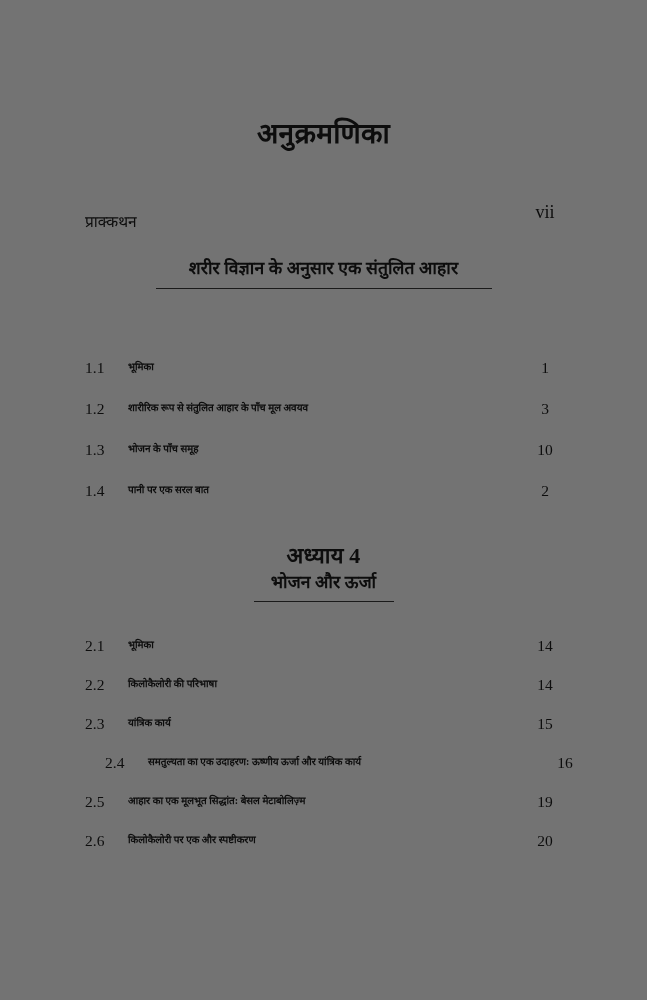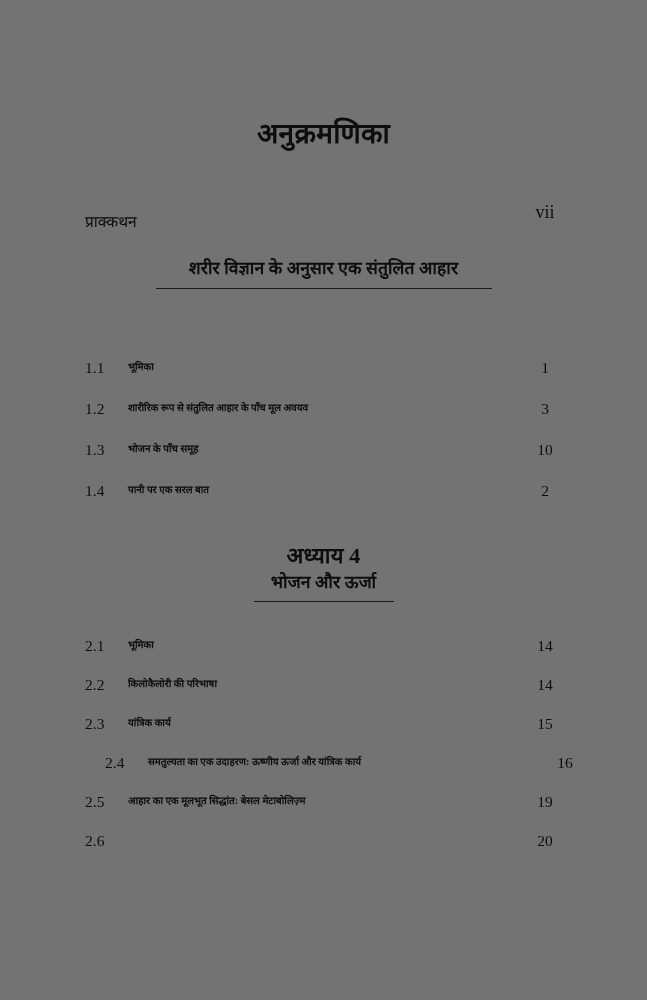--- a/index.html
+++ b/index.html
@@ -186,16 +186,17 @@
   </div>
 
   <div class="toc-entry" style="top:793px;">
     <span class="toc-num">2.5</span>
     <span class="toc-text">आहार का एक मूलभूत सिद्धांत: बेसल मेटाबोलिज़्म</span>
     <span class="toc-page">19</span>
   </div>
 
   <div class="toc-entry" style="top:832px;">
     <span class="toc-num">2.6</span>
+    <span class="toc-text">किलोकैलोरी पर एक और स्पष्टीकरण</span>
     <span class="toc-page">20</span>
   </div>
 
 </div>
 
 </body></html>

